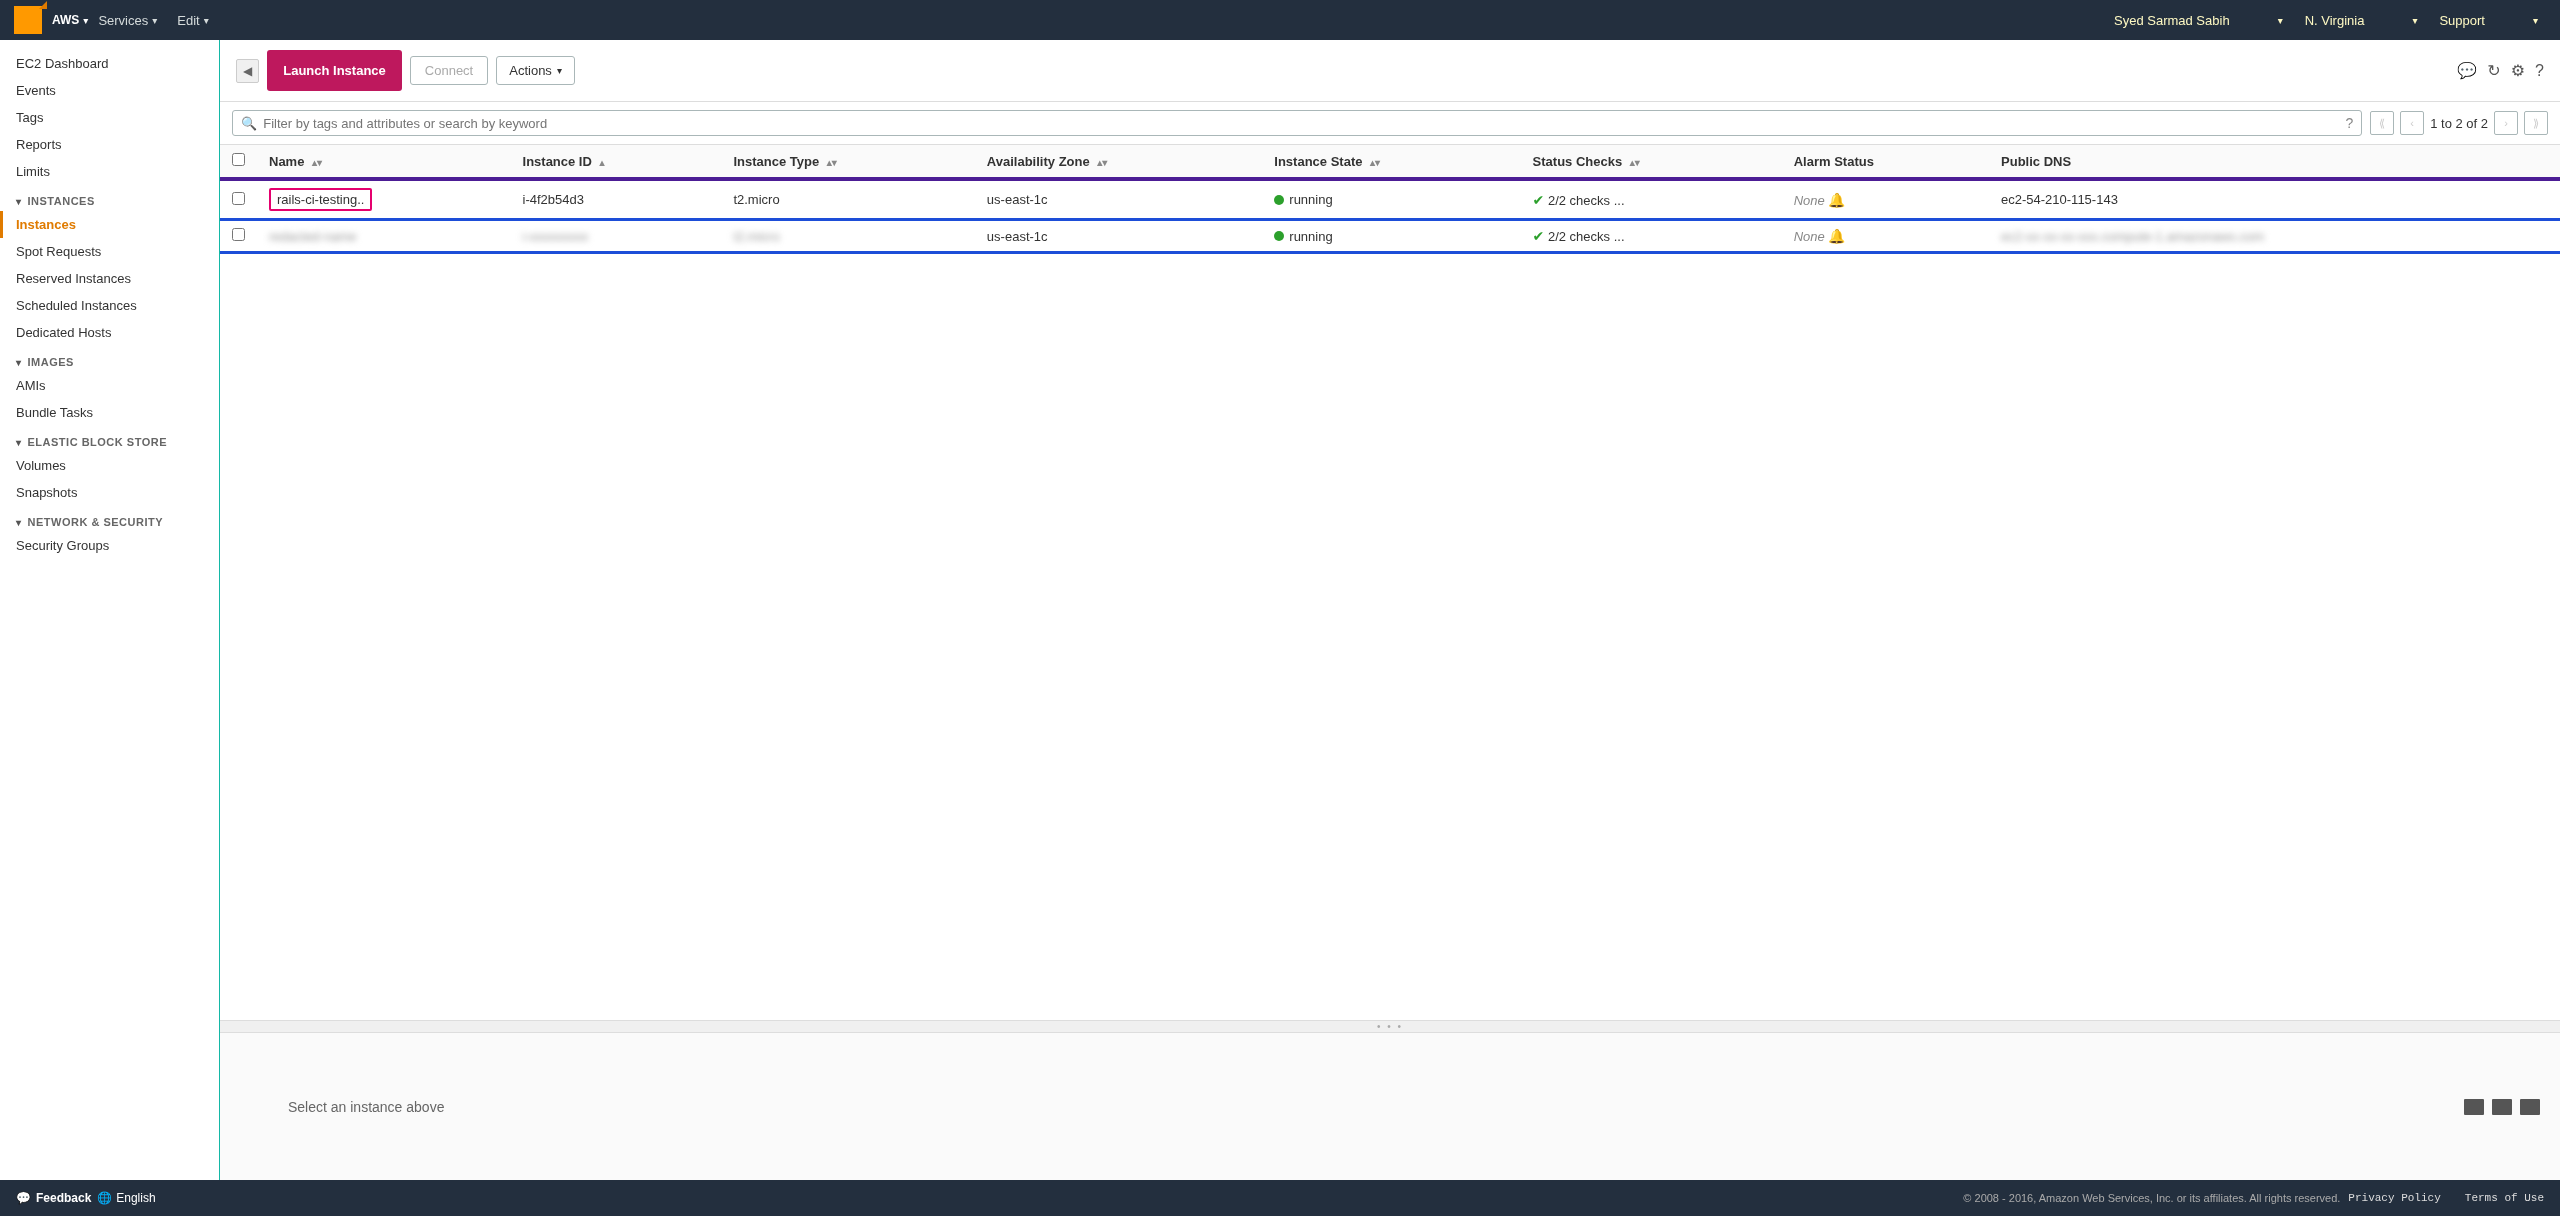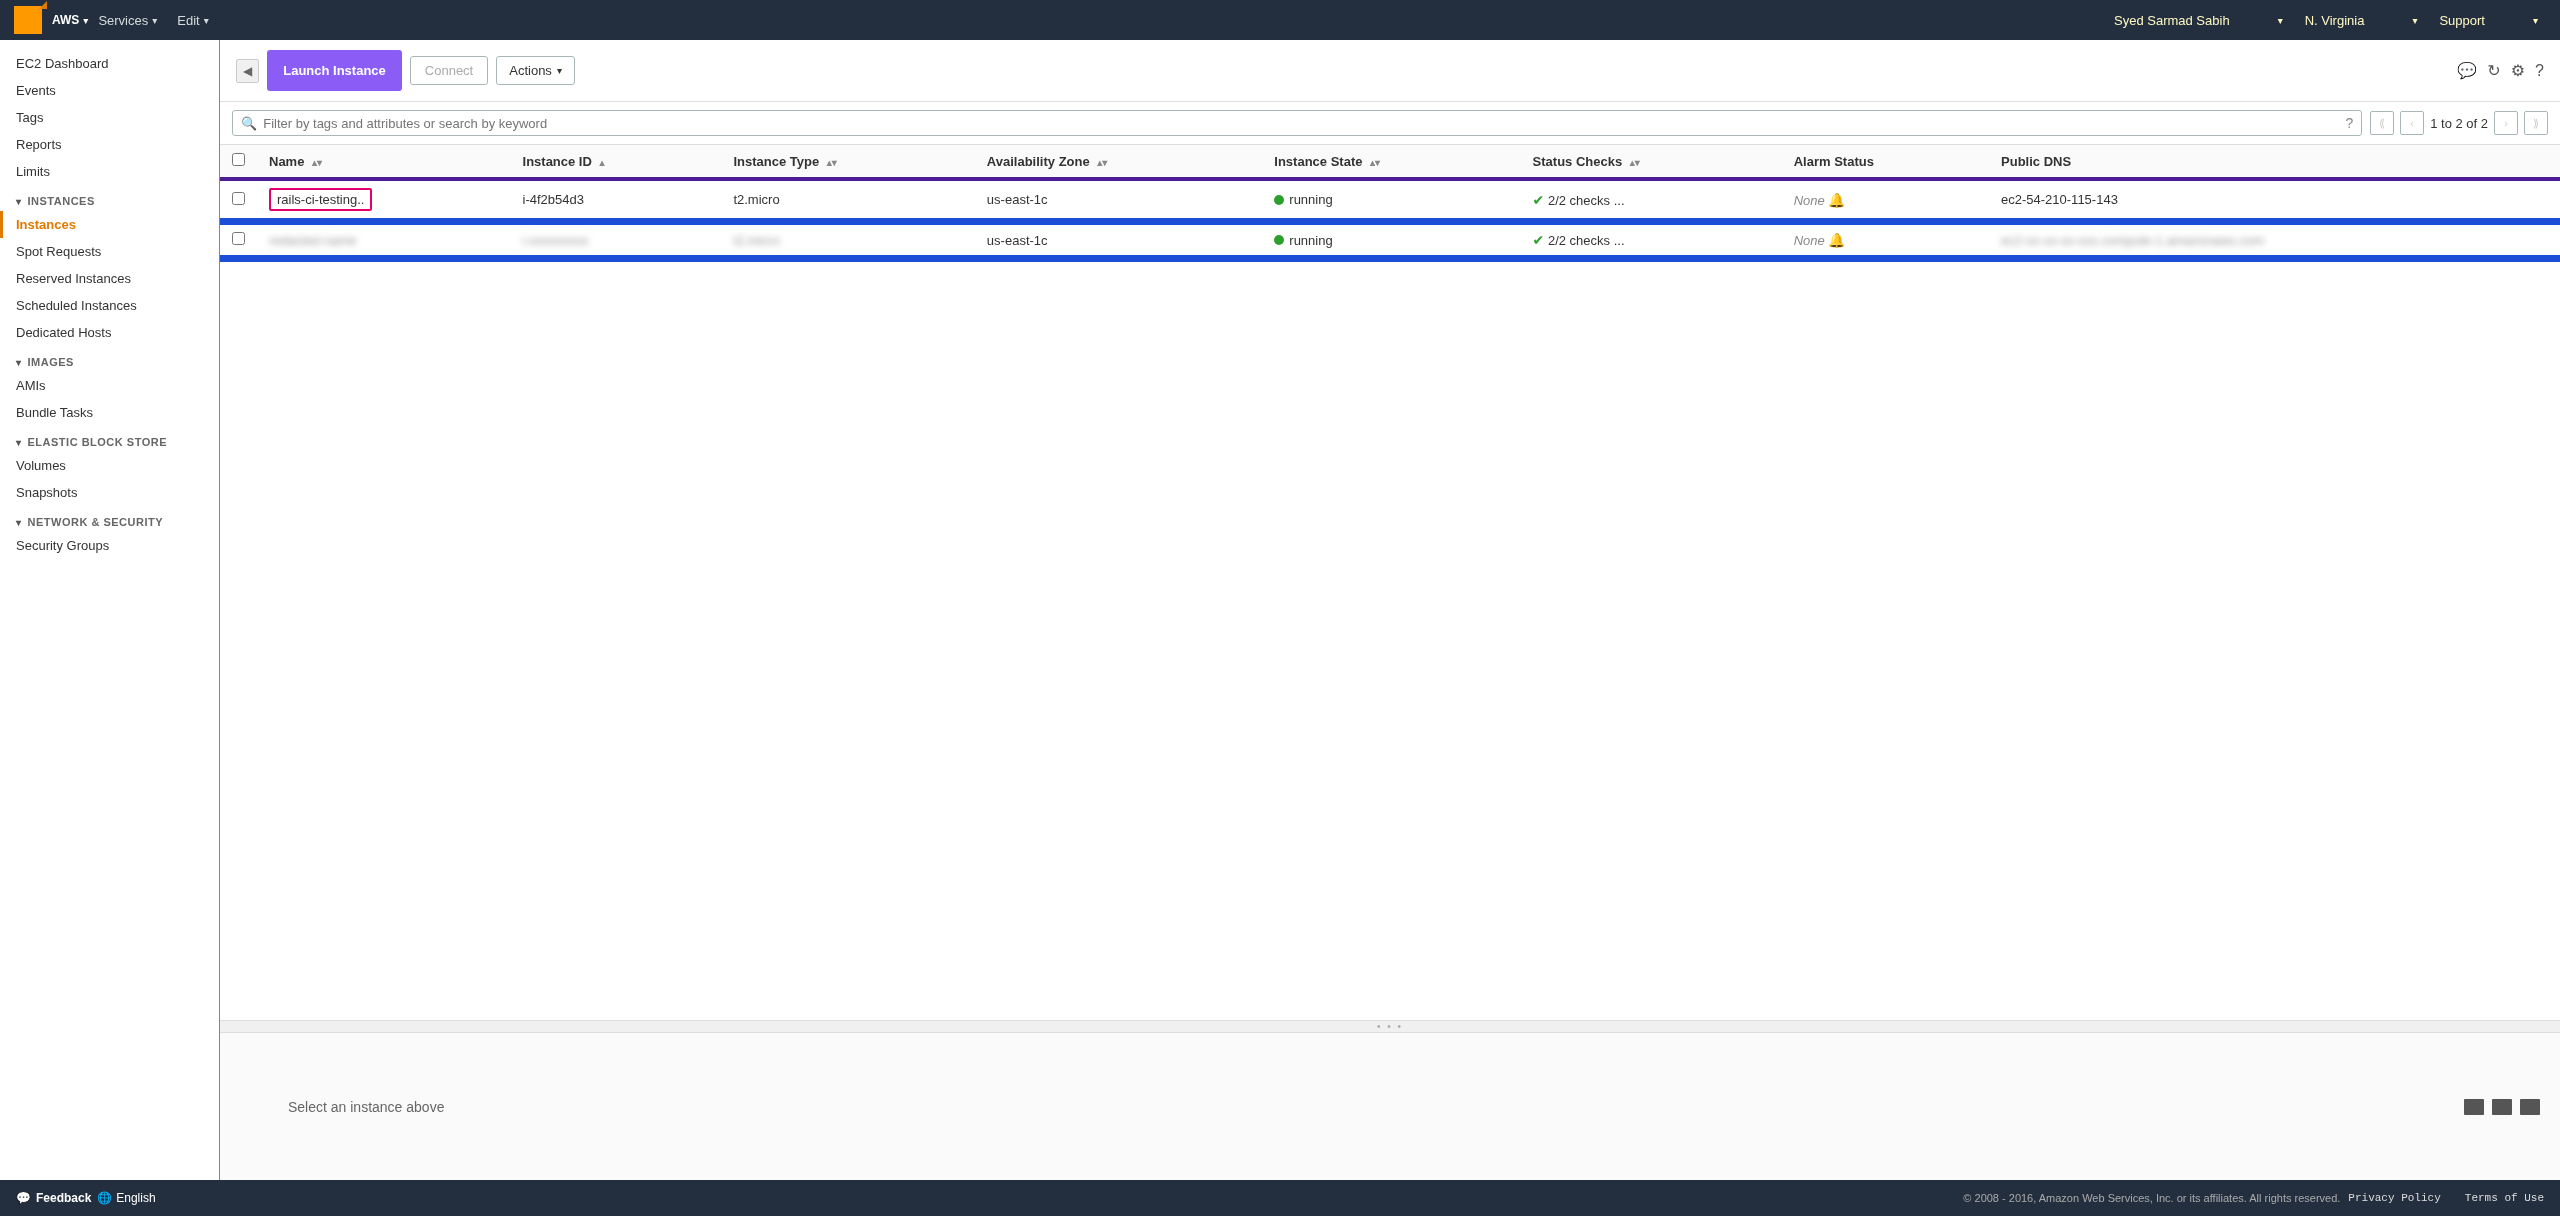--- a/index.html
+++ b/index.html
@@ -129,21 +129,21 @@
     .collapse-sidebar-btn {
       background: #f0f0f0;
       border: 1px solid #ccc;
       cursor: pointer;
       padding: 4px 6px;
       font-size: 12px;
       color: #666;
       border-radius: 2px;
     }
     .btn-launch {
-      background: #8b5cf6;
+      background: #be185d;
       color: #fff;
       border: none;
       padding: 13px 16px;
       font-size: 13px;
       font-weight: bold;
       cursor: pointer;
       border-radius: 3px;
     }
     .btn-secondary {
       background: #fff;
@@ -262,21 +262,21 @@
       padding: 8px 12px;
       text-align: left;
       font-weight: bold;
       color: #333;
       white-space: nowrap;
       cursor: pointer;
       user-select: none;
     }
     thead th .sort-icon { color: #888; font-size: 10px; margin-left: 4px; }
     tbody tr {
-      border-bottom: 7px solid #1d4ed8;
+      border-bottom: 3px solid #1d4ed8;
     }
     tbody td {
       padding: 7px 12px;
       color: #333;
       white-space: nowrap;
     }
     .checkbox-col { width: 30px; }
     .checkbox-col input[type=checkbox] { cursor: pointer; }
     .instance-name-highlight {
       border: 2px solid #e5006e;

